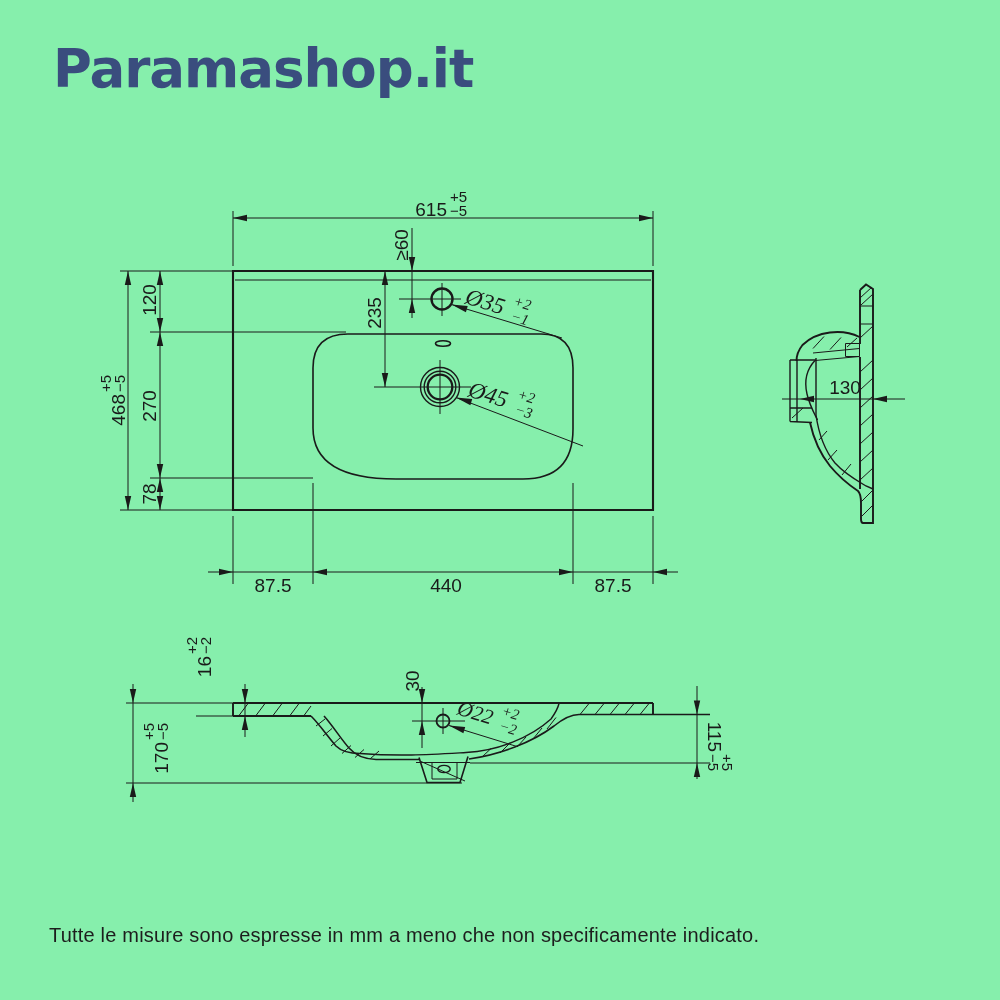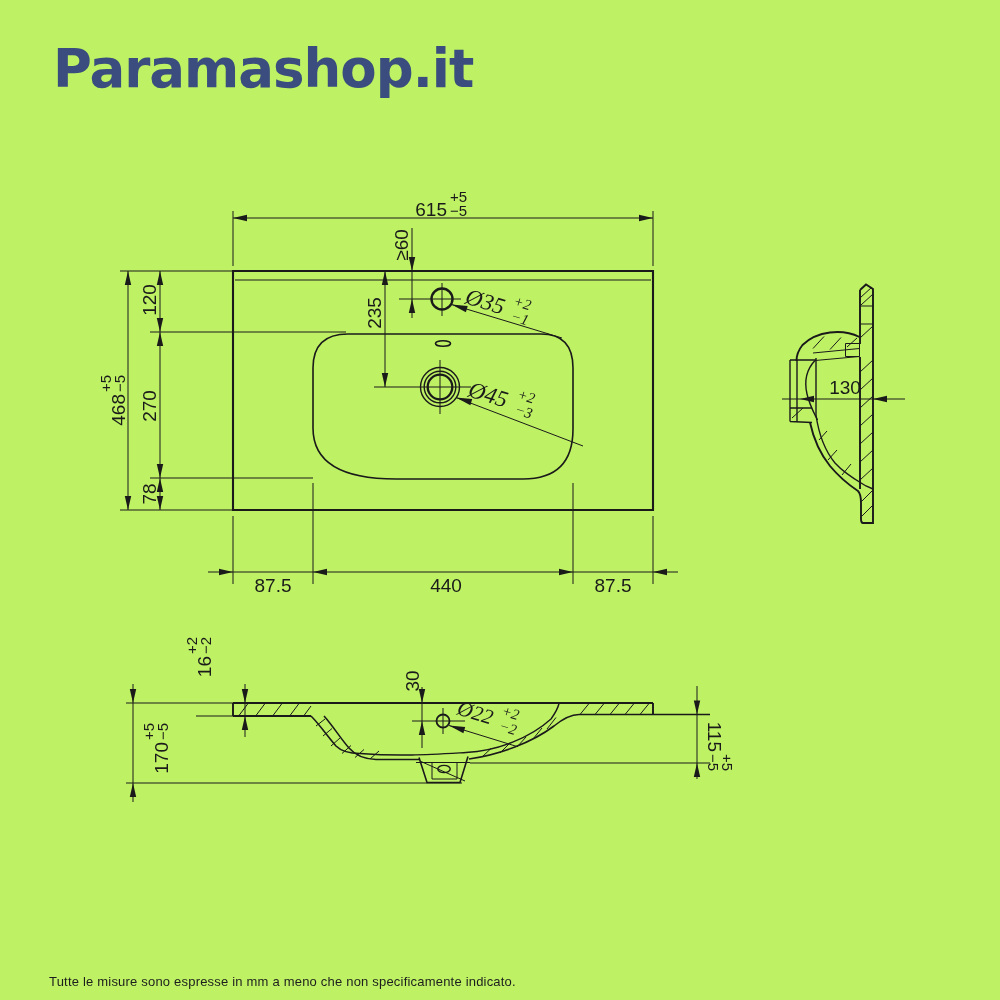--- a/index.html
+++ b/index.html
@@ -1,21 +1,21 @@
 <!DOCTYPE html>
 <html><head>
 <meta charset="utf-8">
 <style>
   html,body{margin:0;padding:0;background:#ffffff;}
-  #stage{position:relative;width:1000px;height:1000px;background:#bef264;overflow:hidden;
+  #stage{position:relative;width:1000px;height:1000px;background:#86efac;overflow:hidden;
          font-family:"Liberation Sans",sans-serif;}
   .logo{position:absolute;left:53px;top:38px;font-family:"DejaVu Sans",sans-serif;
         font-weight:bold;font-size:53px;letter-spacing:-1px;color:#3a4d7e;}
-  .footer{position:absolute;left:49px;top:968px;width:900px;color:#1d1d1d;
-          font-size:13px;line-height:27px;letter-spacing:.2px;}
+  .footer{position:absolute;left:49px;top:922px;width:900px;color:#1d1d1d;
+          font-size:20px;line-height:27px;letter-spacing:.2px;}
   svg{position:absolute;left:0;top:0;}
   svg *{vector-effect:non-scaling-stroke;}
   .ln  {stroke:#1a1a1a;fill:none;}
   .thk {stroke-width:2.1;}
   .med {stroke-width:1.6;}
   .med2{stroke-width:1.4;}
   .thin{stroke-width:1;}
   .hat {stroke:#1a1a1a;stroke-width:1;fill:none;}
   .arr {fill:#1a1a1a;stroke:none;}
   text{fill:#1a1a1a;font-family:"Liberation Sans",sans-serif;}

